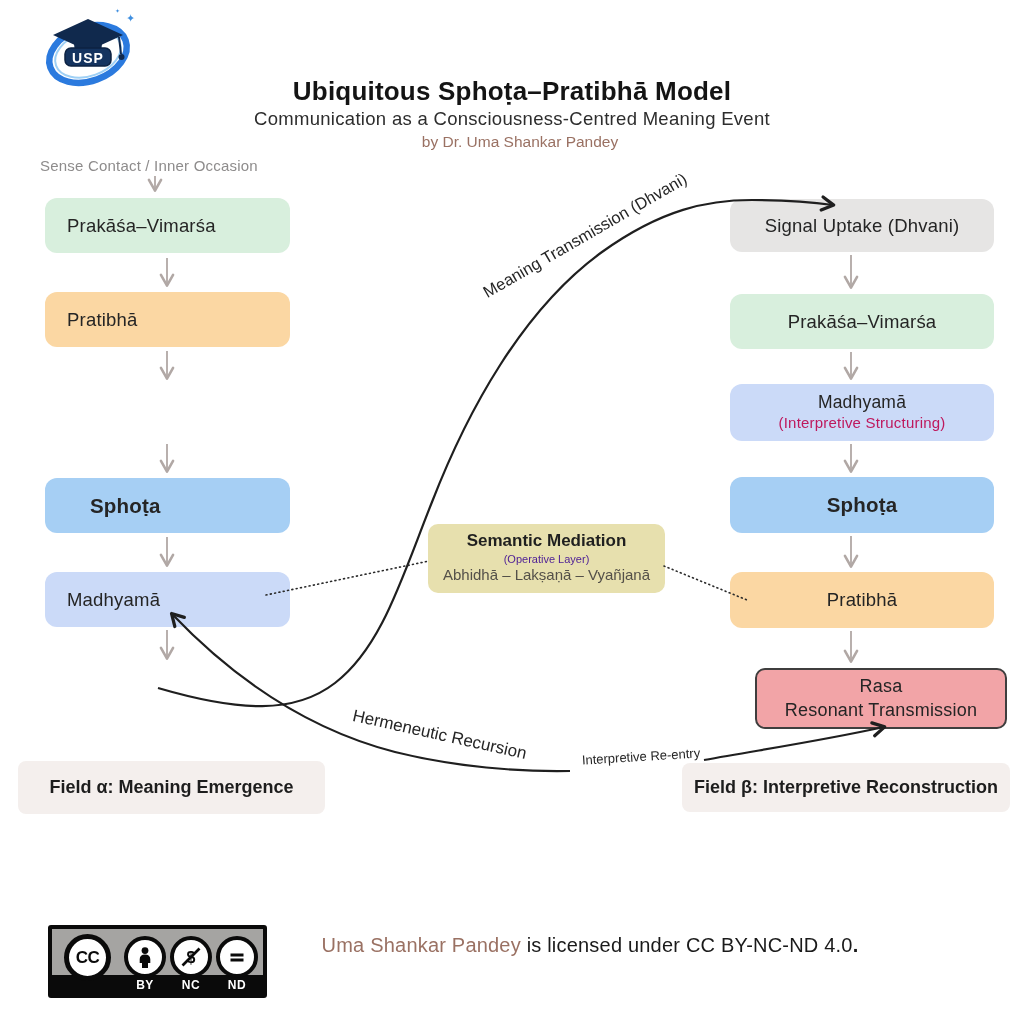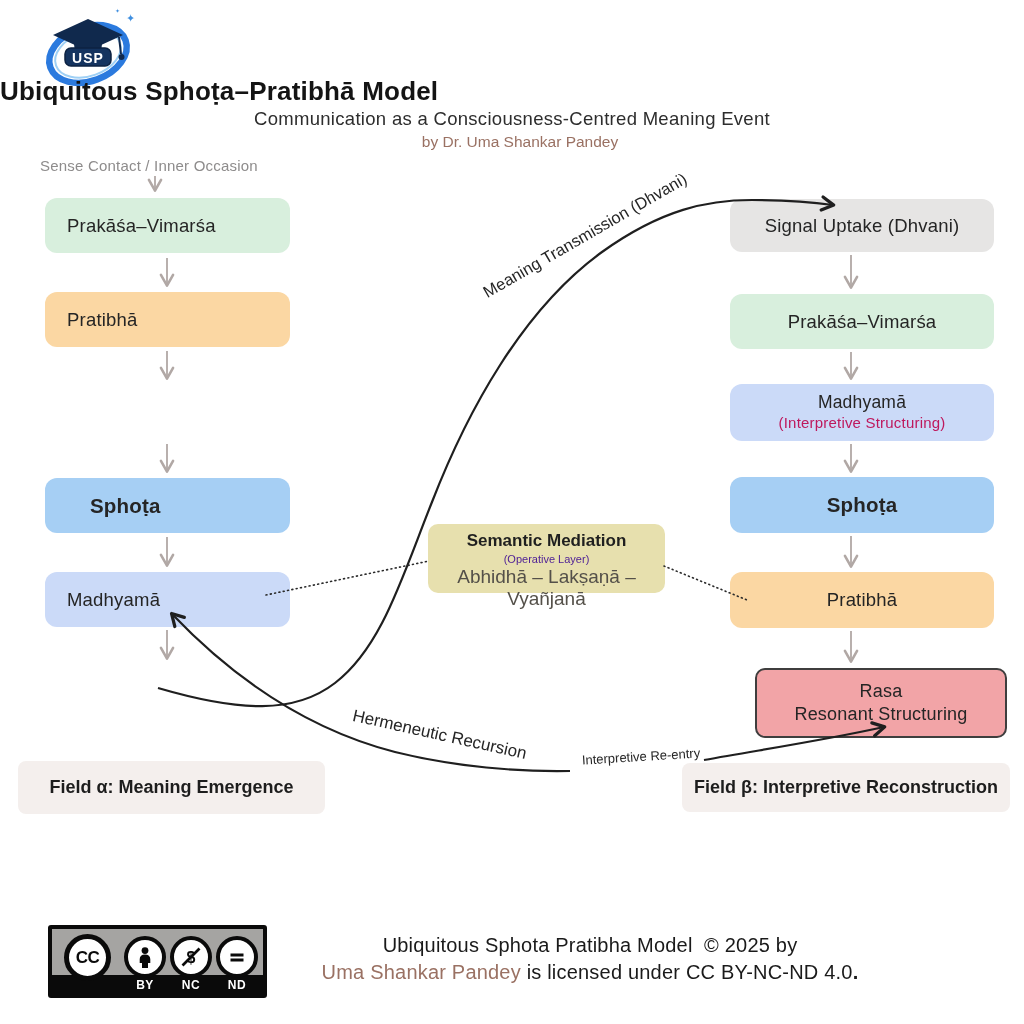--- a/index.html
+++ b/index.html
@@ -2,21 +2,21 @@
 <html><head>
 <meta charset="utf-8">
 <style>
   html,body{margin:0;padding:0;background:#fff;}
   .canvas{
     position:relative;width:1024px;height:1024px;background:#ffffff;
     font-family:"Liberation Sans","DejaVu Sans",sans-serif;overflow:hidden;
   }
   
   .logo{position:absolute;left:36px;top:4px;width:104px;height:96px;}
-  .title{position:absolute;left:0;right:0;top:76px;text-align:left;
+  .title{position:absolute;left:0;right:0;top:76px;text-align:center;
     font-size:26px;font-weight:bold;color:#141414;letter-spacing:.2px;}
   .subtitle{position:absolute;left:0;right:0;top:108px;text-align:center;
     font-size:18.5px;color:#2d2d2d;letter-spacing:.3px;}
   .byline{position:absolute;left:0;right:0;top:133px;text-align:center;
     font-size:15.5px;}
   .entry-label{position:absolute;left:40px;top:157px;font-size:15px;color:#8e8c8c;letter-spacing:.2px;}
   
   .box{position:absolute;border-radius:12px;display:flex;align-items:center;
     font-size:18.5px;color:#252525;box-sizing:border-box;letter-spacing:.2px;}
   .lcol{left:45px;width:245px;height:55px;padding-left:22px;}
@@ -25,21 +25,21 @@
   .lcol.sphota{padding-left:45px;}
   .two-line{flex-direction:column;justify-content:center;line-height:1.25;}
   .two-line .sub{font-size:15px;color:#be185d;}
   .rasa{left:755px;width:252px;border:2px solid #3f3e3e;border-radius:10px;
     font-size:18px;line-height:1.3;}
   
   .mediation{position:absolute;left:428px;top:524px;width:237px;height:69px;
     border-radius:10px;text-align:center;padding-top:7px;box-sizing:border-box;}
   .mediation .m-title{font-size:17px;font-weight:bold;color:#1f1f1f;}
   .mediation .m-sub{font-size:11px;color:#4c1d95;font-weight:500;margin-top:2px;}
-  .mediation .m-detail{font-size:19px;color:#545049;margin-top:1px;}
+  .mediation .m-detail{font-size:15px;color:#545049;margin-top:1px;}
   
   .field{position:absolute;border-radius:8px;display:flex;align-items:center;
     justify-content:center;font-weight:bold;font-size:18px;color:#1d1d1d;}
   .field-a{left:18px;top:761px;width:307px;height:53px;}
   .field-b{left:682px;top:763px;width:328px;height:49px;}
   
   .overlay{position:absolute;left:0;top:0;width:1024px;height:1024px;z-index:5;pointer-events:none;}
   .flow-label{position:absolute;z-index:6;color:#262626;text-align:center;white-space:nowrap;}
   .fl-transmission{left:450px;top:226px;width:270px;font-size:16.5px;transform:rotate(-30deg);}
   .fl-recursion{left:337px;top:725px;width:205px;font-size:17px;transform:rotate(12.5deg);}
@@ -111,23 +111,23 @@
   <div class="box rcol two-line" style="top: 384px; height: 57px; font-size: 17.5px; background-color: rgb(203, 218, 248);">
     <span>Madhyamā</span>
     <span class="sub">(Interpretive Structuring)</span>
     </div>
   <div class="box rcol sphota" style="top: 477px; height: 56px; background-color: rgb(166, 207, 244);">
     <span>Sphoṭa</span>
     </div>
   <div class="box rcol" style="top: 572px; height: 56px; background-color: rgb(251, 215, 163);">
     <span>Pratibhā</span>
     </div>
-  <div class="box rcol two-line rasa" style="top: 668px; height: 70px; background-color: rgb(242, 164, 167); border-color: rgb(63, 62, 62);">
+  <div class="box rcol two-line rasa" style="top: 668px; height: 61px; background-color: rgb(242, 164, 167); border-color: rgb(63, 62, 62);">
     <span>Rasa</span>
-    <span style="font-size:18px;color:#252525">Resonant Structuring</span>
+    <span style="font-size:18px;color:#252525">Resonant Transmission</span>
     </div>
 
   <div class="mediation" style="background-color: rgb(231, 224, 174);">
     <div class="m-title">Semantic Mediation</div>
     <div class="m-sub">(Operative Layer)</div>
     <div class="m-detail">Abhidhā – Lakṣaṇā – Vyañjanā</div>
   </div>
 
   <div class="field field-a" style="background-color: rgb(244, 239, 237);">
     <span>Field α: Meaning Emergence</span>
@@ -194,17 +194,16 @@
         <rect x="5.5" y="8.5" width="13" height="3" fill="#0a0a0a"></rect>
         <rect x="5.5" y="13.5" width="13" height="3" fill="#0a0a0a"></rect>
       </svg>
     </div>
     <span class="cc-label lb-by">BY</span>
     <span class="cc-label lb-nc">NC</span>
     <span class="cc-label lb-nd">ND</span>
   </div>
 
   <div class="license">
-    <div>Ubiquitous Sphota Pratibha Model &nbsp;© 2025 by</div>
     <div><span style="color: rgb(154, 113, 99);">Uma Shankar Pandey</span><span> is licensed under CC BY-NC-ND 4.0</span><span class="period">.</span></div>
   </div>
 
 </div>
 
 </body></html>

